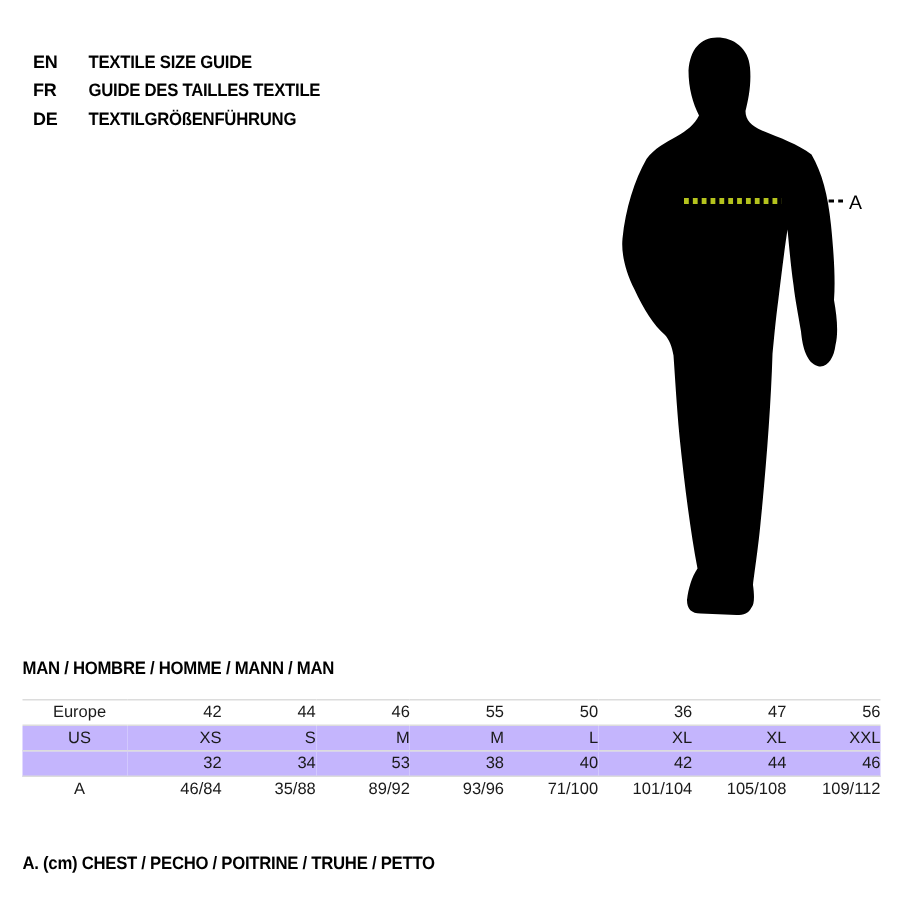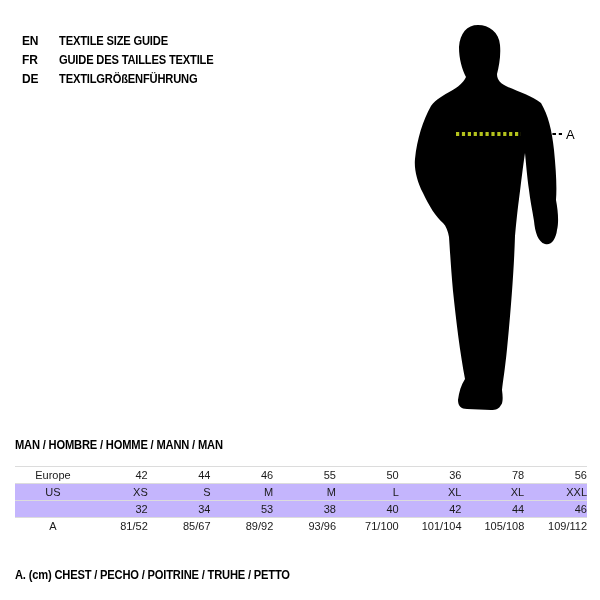--- a/index.html
+++ b/index.html
@@ -113,21 +113,21 @@
   <table class="size-table">
     <tbody>
       <tr class="body-row">
         <td class="row-label">Europe</td>
         <td>42</td>
         <td>44</td>
         <td>46</td>
         <td>55</td>
         <td>50</td>
         <td>36</td>
-        <td>78</td>
+        <td>47</td>
         <td>56</td>
       </tr>
       <tr class="body-row shaded">
         <td class="row-label">US</td>
         <td>XS</td>
         <td>S</td>
         <td>M</td>
         <td>M</td>
         <td>L</td>
         <td>XL</td>
@@ -140,22 +140,22 @@
         <td>34</td>
         <td>53</td>
         <td>38</td>
         <td>40</td>
         <td>42</td>
         <td>44</td>
         <td>46</td>
       </tr>
       <tr class="body-row">
         <td class="row-label">A</td>
-        <td>81/52</td>
-        <td>85/67</td>
+        <td>46/84</td>
+        <td>35/88</td>
         <td>89/92</td>
         <td>93/96</td>
         <td>71/100</td>
         <td>101/104</td>
         <td>105/108</td>
         <td>109/112</td>
       </tr>
     </tbody>
   </table>
 

